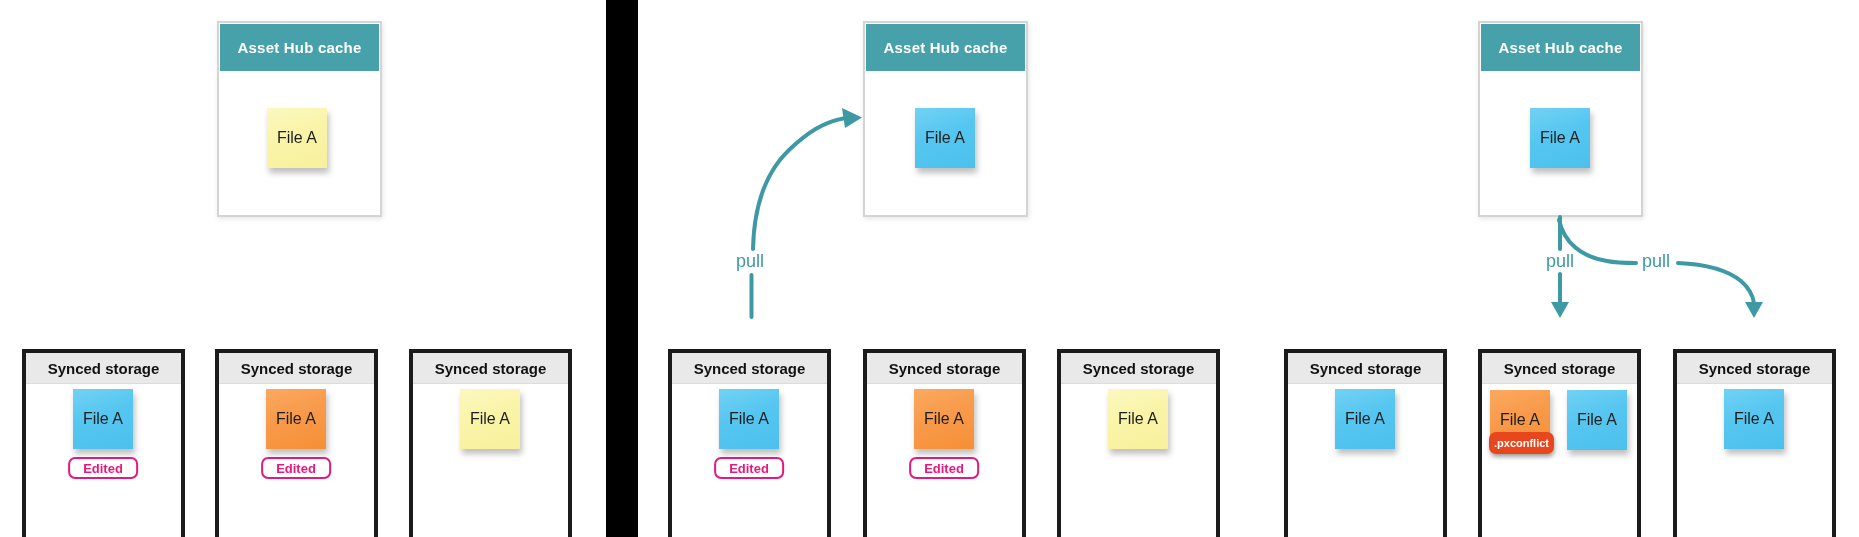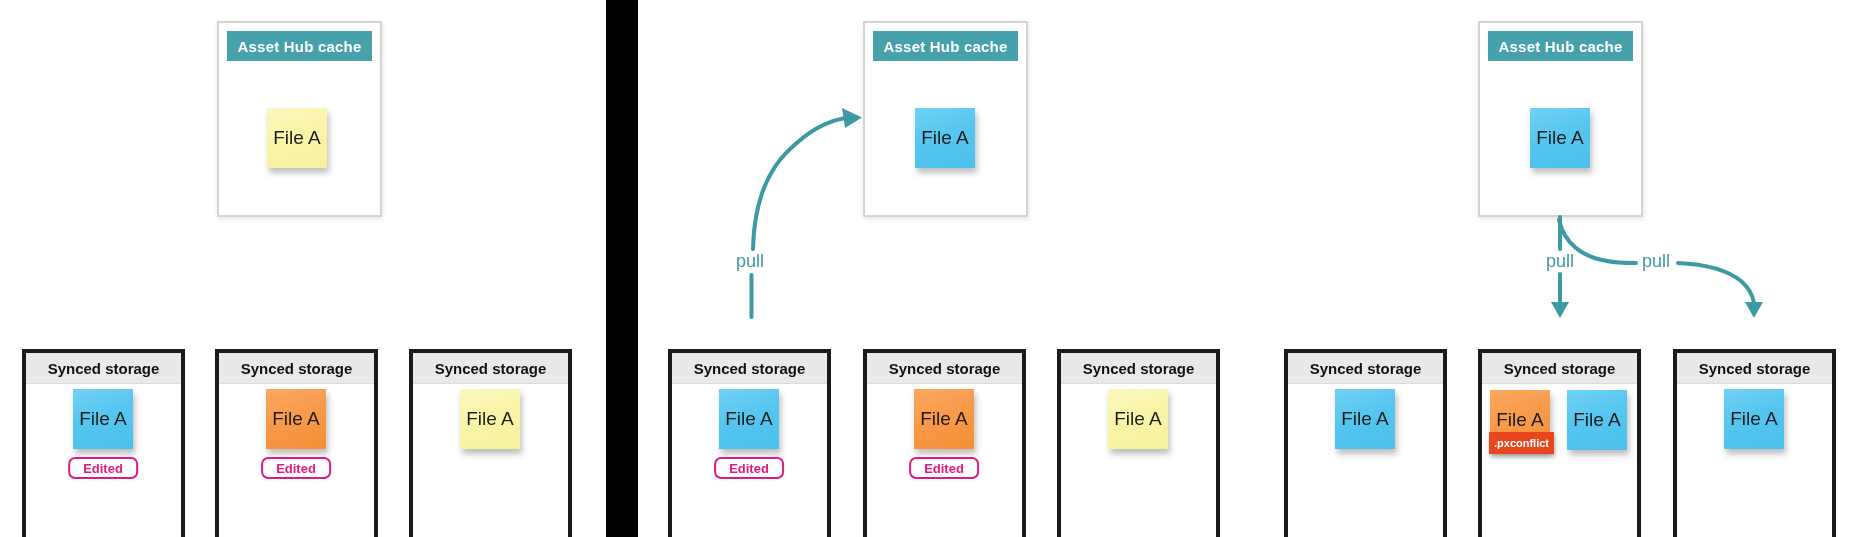--- a/index.html
+++ b/index.html
@@ -13,59 +13,60 @@
   .divider{
     position:absolute;top:0;width:32px;height:537px;background:#000;
   }
   
   .cache-box{
     position:absolute;top:21px;width:165px;height:196px;
     background:#fff;border:2px solid #d4d4d4;box-sizing:border-box;
     box-shadow:1px 2px 5px rgba(0,0,0,0.10);
   }
   .cache-header{
-    height:30px;margin:8px;background:#47a1ab;
+    height:47px;margin:1px;background:#47a1ab;
     display:flex;align-items:center;justify-content:center;
     color:#fff;font-weight:bold;font-size:15px;letter-spacing:.2px;
   }
   
   .storage-box{
     position:absolute;top:317px;width:163px;height:195px;
     background:#fff;border:4px solid #1b1b1b;box-sizing:border-box;margin-top:32px;
   }
   .storage-header{
     height:30px;background:#e9e9e9;border-bottom:1px solid #dcdcdc;
     display:flex;align-items:center;justify-content:center;
     color:#111;font-weight:bold;font-size:15px;
   }
   
   .note{
     position:absolute;width:60px;height:60px;
     display:flex;align-items:center;justify-content:center;
-    font-size:19px;color:#1d1d1d;
+    font-size:16px;color:#1d1d1d;
     box-shadow:2px 5px 6px rgba(0,0,0,0.25);
   }
   .note-blue{background:linear-gradient(160deg,#72d1f4 0%,#55c6f0 45%,#4cc0ec 100%);}
   .note-orange{background:linear-gradient(160deg,#fba95f 0%,#f89a4b 45%,#f68f35 100%);}
   .note-yellow{background:linear-gradient(160deg,#fbf8c0 0%,#faf4a8 45%,#f7f09c 100%);}
   
   .badge-edited{
     position:absolute;top:457px;height:22px;padding:0 13px;
     border:2px solid #e3197e;border-radius:7px;background:#fff;
     color:#e3197e;font-weight:bold;font-size:13px;
     display:flex;align-items:center;transform:translateX(-50%);
     box-sizing:border-box;white-space:nowrap;
   }
   
   .conflict-tag{
     position:absolute;left:1489px;top:432px;
     background:#e8471e;color:#fff;font-weight:bold;font-size:11px;
     padding:5px 5px;white-space:nowrap;
     box-shadow:1px 3px 4px rgba(0,0,0,0.25);
     z-index:3;
+    border-radius:7px;
   }
   
   .arrows{position:absolute;left:0;top:0;pointer-events:none;}
   .arrow-label{
     position:absolute;top:251px;transform:translateX(-50%);
     color:#3d99a3;font-size:18px;background:#fff;padding:0 3px;
     white-space:nowrap;z-index:2;
   }
 </style>
 </head>

